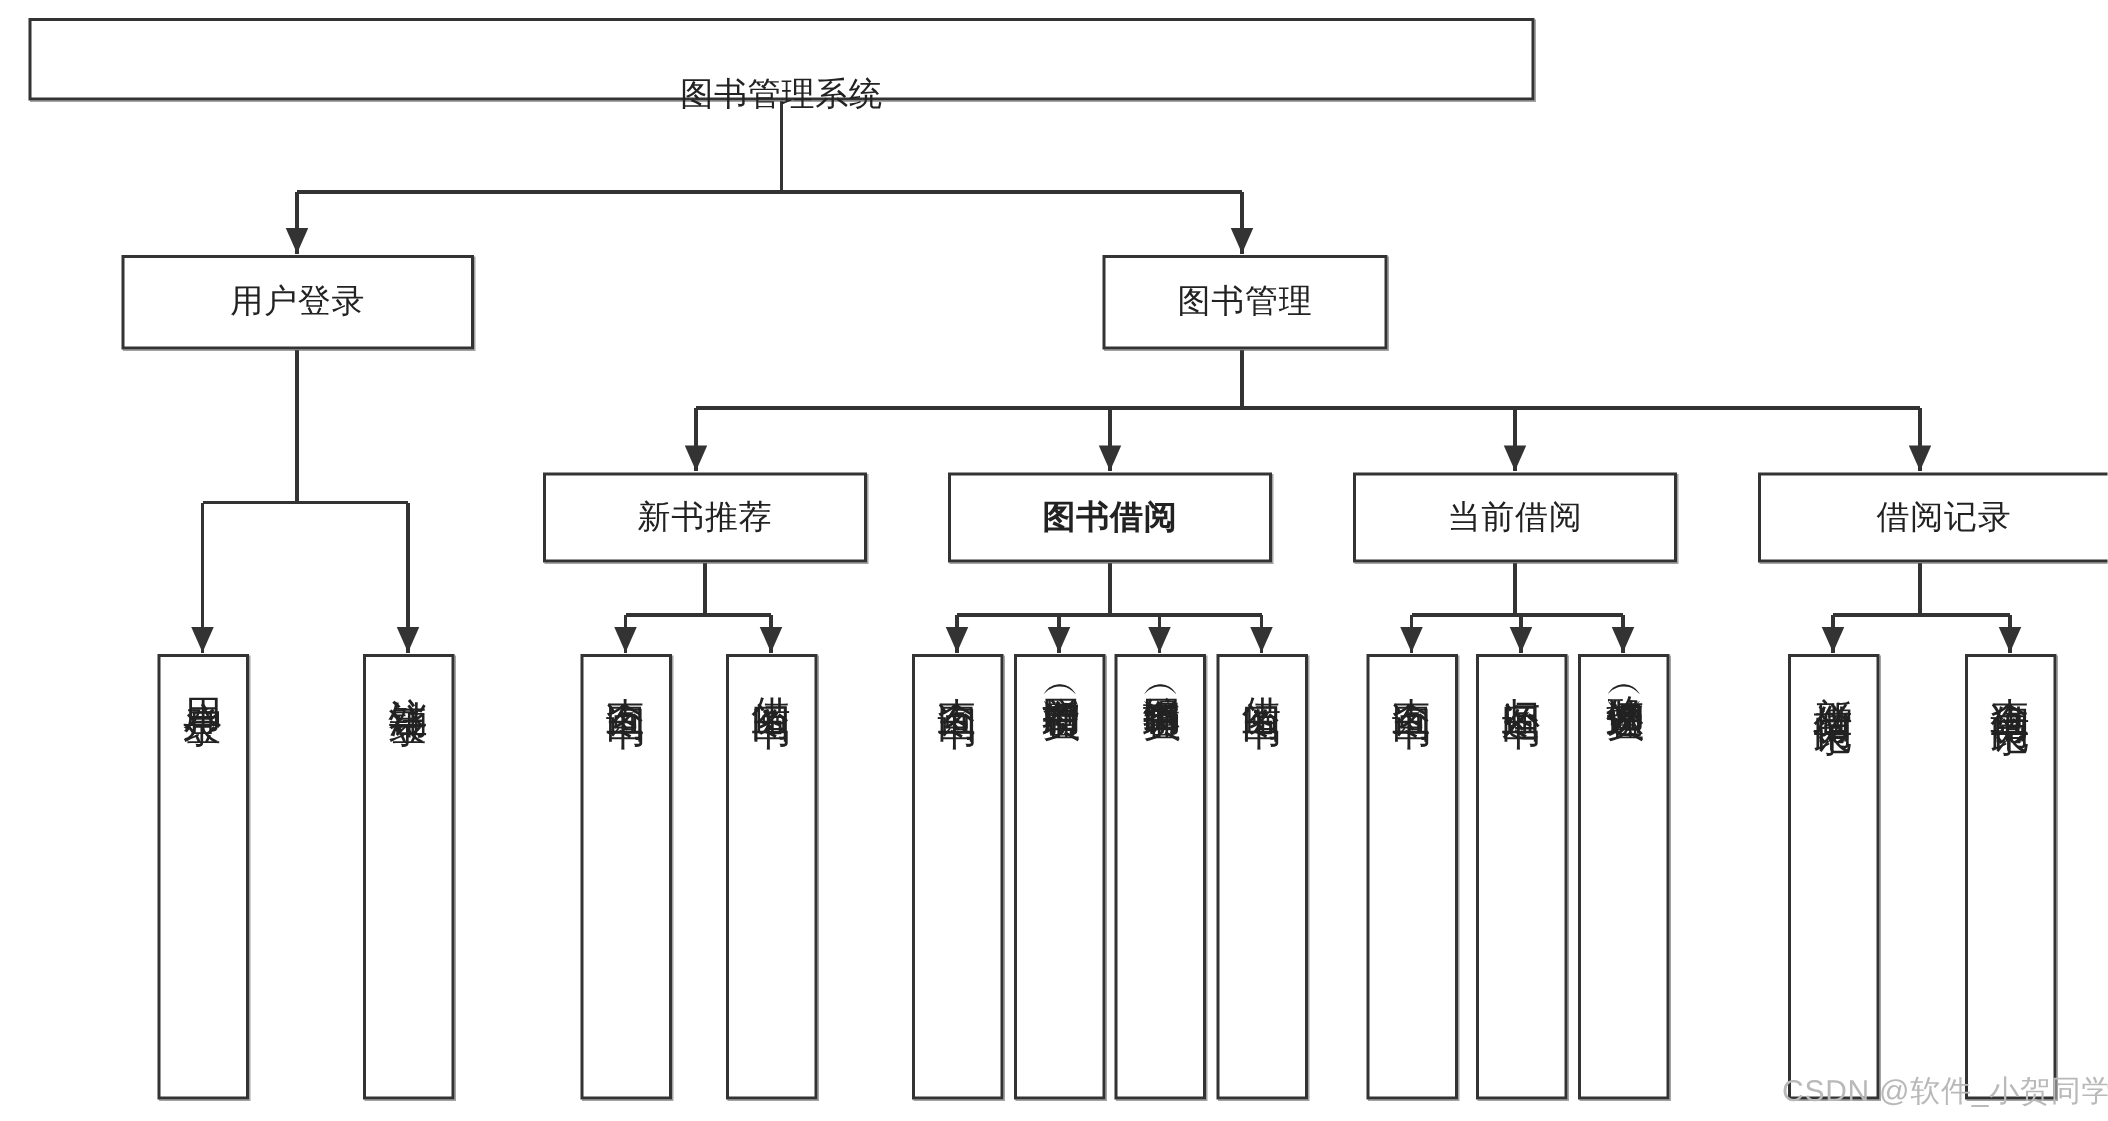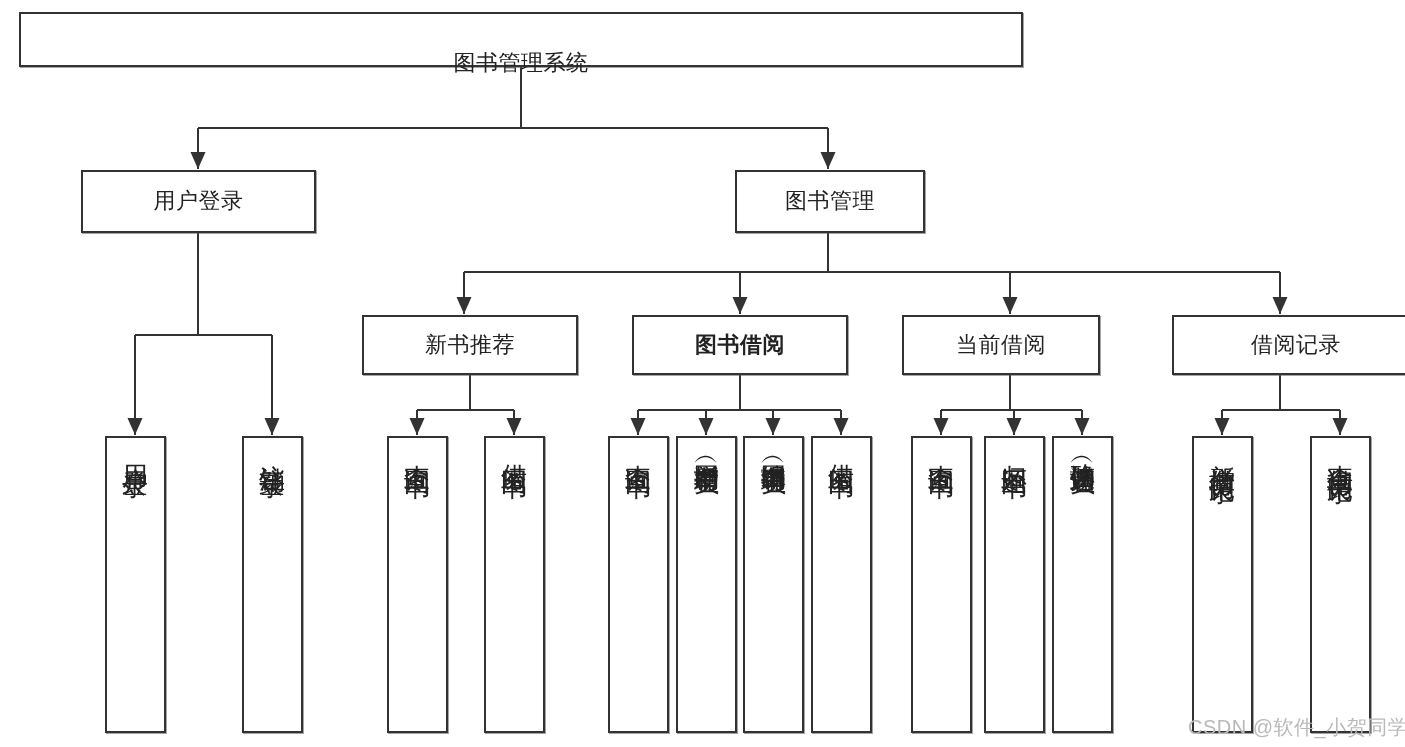--- a/index.html
+++ b/index.html
@@ -139,21 +139,21 @@
       </div>
       <div class="node node-h" style="left: 711px; top: 170px; width: 190px; height: 63px; margin-left: 24px;">
         <span class="label">图书管理</span>
       </div>
       <div class="node node-h" style="left: 362px; top: 315px; width: 216px; height: 60px;">
         <span class="label">新书推荐</span>
       </div>
       <div class="node node-h" style="left: 632px; top: 315px; width: 216px; height: 60px; font-weight: bold;">
         <span class="label">图书借阅</span>
       </div>
-      <div class="node node-h" style="left: 902px; top: 315px; width: 198px; height: 60px;">
+      <div class="node node-h" style="left: 902px; top: 315px; width: 216px; height: 60px;">
         <span class="label">当前借阅</span>
       </div>
       <div class="node node-h" style="left: 1172px; top: 315px; width: 248px; height: 60px;">
         <span class="label">借阅记录</span>
       </div>
       <div class="node node-v" style="left: 105px; top: 436px; width: 61px; height: 297px;">
         <span class="label">用户登录</span>
       </div>
       <div class="node node-v" style="left: 242px; top: 436px; width: 61px; height: 297px;">
         <span class="label">注销登录</span>

